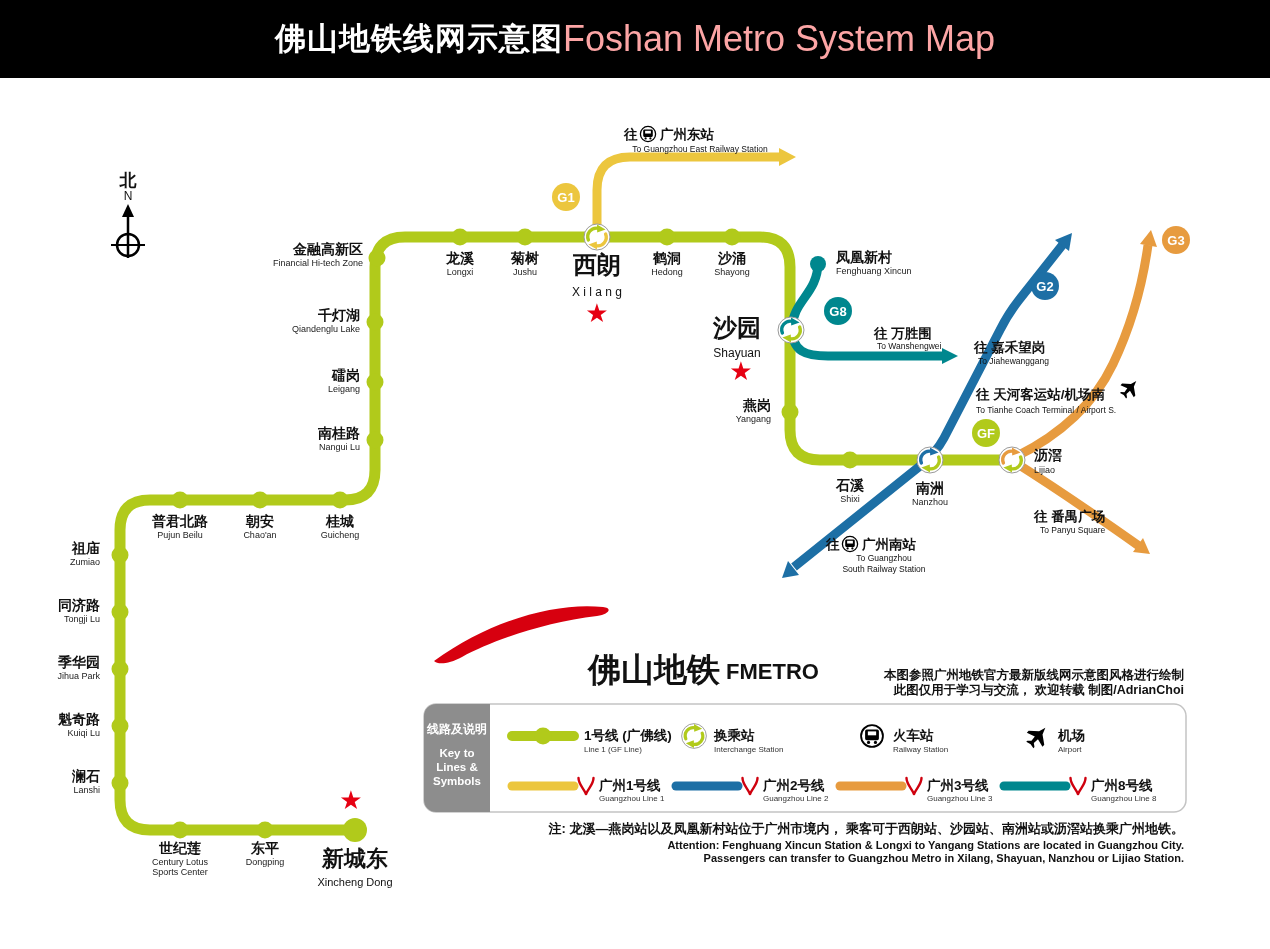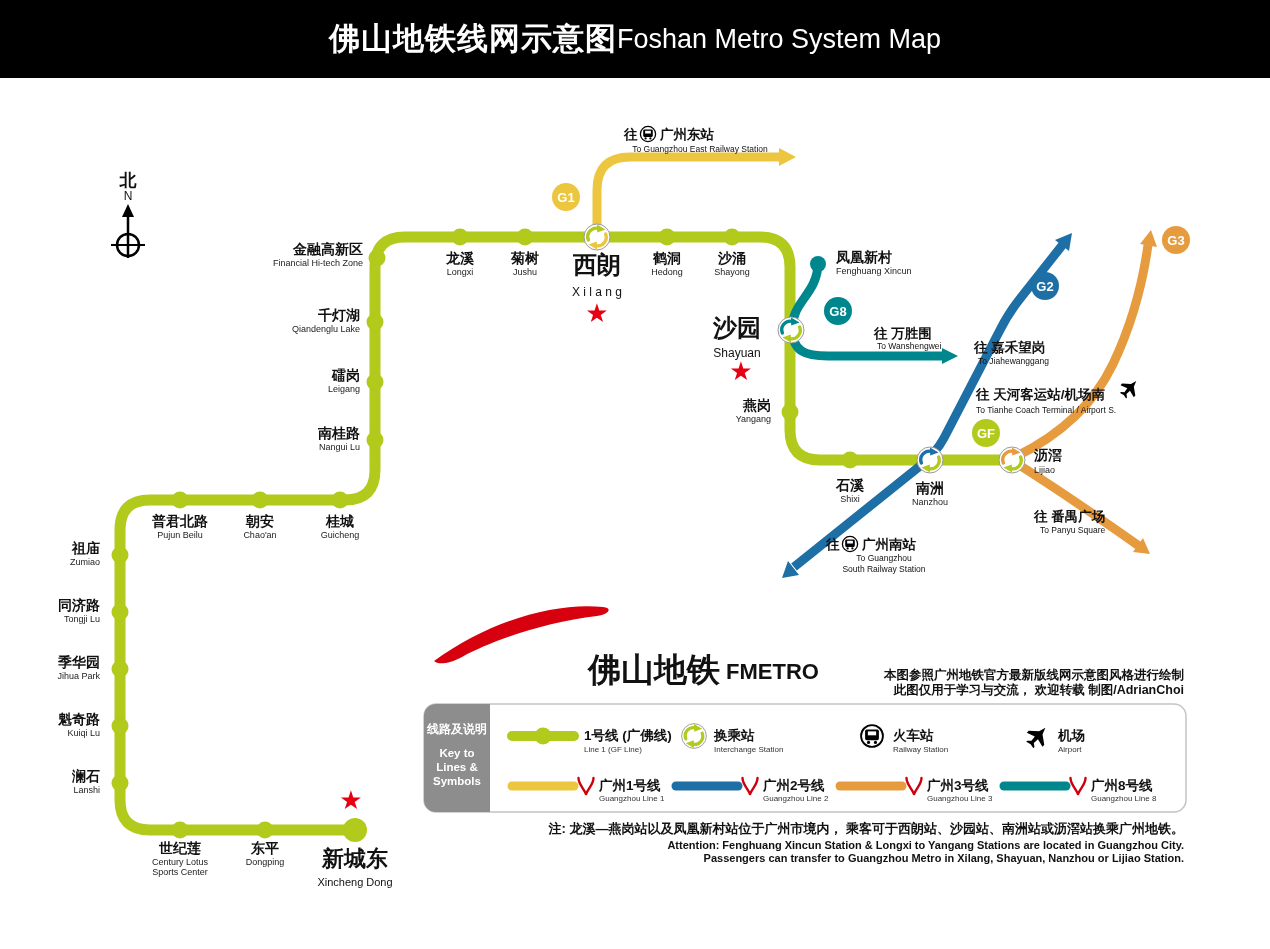--- a/index.html
+++ b/index.html
@@ -1,19 +1,19 @@
 <!DOCTYPE html>
 <html><head>
 <meta charset="utf-8">
 <style>
   * { margin:0; padding:0; box-sizing:border-box; }
   html,body { width:1270px; height:949px; background:#fff; font-family:"Liberation Sans","DejaVu Sans",sans-serif; }
   .header { width:1270px; height:78px; background:#000; display:flex; align-items:center; justify-content:center; }
   .header .zh { color:#fff; font-size:31px; font-weight:bold; letter-spacing:1px; }
-  .header .en { color:#ffffff; font-size:27px; }
+  .header .en { color:#fca5a5; font-size:36px; }
   svg text { font-family:"Liberation Sans","DejaVu Sans",sans-serif; fill:#111; }
   .mid { text-anchor:middle; } .end { text-anchor:end; }
   .zh14 { font-size:14px; font-weight:bold; }
   .en9  { font-size:9px; fill:#222; }
   .zh24 { font-size:24px; font-weight:bold; }
   .en12 { font-size:12px; }
   .zh22 { font-size:22px; font-weight:bold; }
   .en11 { font-size:11px; }
   .dzh  { font-size:13.5px; font-weight:bold; }
   .den  { font-size:8.5px; }

